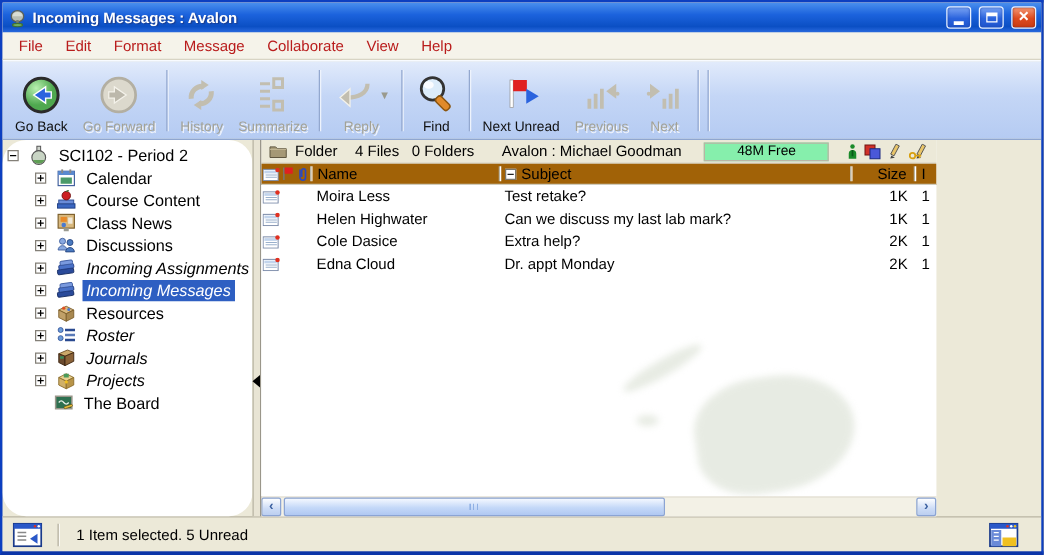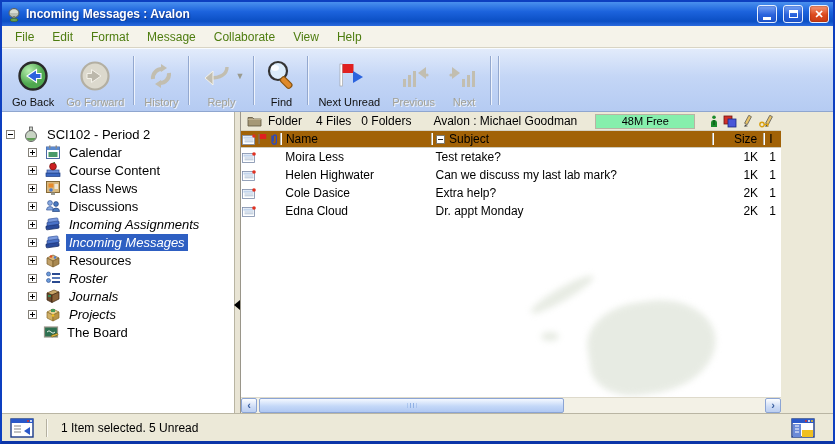--- a/index.html
+++ b/index.html
@@ -19,34 +19,34 @@
   .titlebar .ttext{ flex:1; color:#fff; font-weight:bold; font-size:12px; text-shadow:1px 1px 1px #1a3a8a; white-space:nowrap; overflow:hidden;}
   .winbtn{ width:20px; height:18px; border:1px solid #e8f0ff; border-radius:3px; margin-left:2px;
     display:flex; align-items:center; justify-content:center; color:#fff; font-size:11px; font-weight:bold;
     background:linear-gradient(180deg,#7ba4f4 0%,#2a63dd 55%,#1e55cc 100%); box-shadow:inset 0 0 2px #1a44aa;}
   .winbtn.close{ background:linear-gradient(180deg,#f49a78 0%,#dd4a1e 55%,#c83c16 100%); box-shadow:inset 0 0 2px #8a2000;}
   .glyph-min{ display:block; width:8px; height:3px; background:#fff; margin-top:8px;}
   .glyph-max{ display:block; width:9px; height:8px; border:1px solid #fff; border-top:3px solid #fff;}
   .glyph-close{ font-size:11px; line-height:1;}
   
   .menubar{ height:22px; background:#f5f3ea; border-bottom:1px solid #d8d4c4; display:flex; align-items:center; padding-left:4px;}
-  .menu-item{ padding:3px 9px; font-size:12px; color:#4d7c0f; }
+  .menu-item{ padding:3px 9px; font-size:12px; color:#b91c1c; }
   
   .toolbar{ height:64px; background:linear-gradient(180deg,#e2ebfb 0%,#c4d6f6 45%,#b5cbf2 100%);
     border-top:1px solid #f8fbff; border-bottom:1px solid #8fa6cf; display:flex; align-items:stretch; padding:3px 0 2px 4px;}
   .tbtn{ display:flex; flex-direction:column; align-items:center; justify-content:flex-end; padding:2px 6px 1px; min-width:46px;}
   .tbtn .icn{ height:38px; display:flex; align-items:center; justify-content:center;}
   .tbtn .lbl{ font-size:11px; color:#111; margin-top:1px; white-space:nowrap;}
   .tbtn.disabled .lbl{ color:#a3a296; text-shadow:1px 1px 0 #f0f4fc;}
   .tsep{ width:0; border-left:1px solid #93a8cf; border-right:1px solid #eef3fc; margin:4px 3px;}
   .tbtn .drop{ margin-left:3px; color:#9a9a8e; font-size:9px; align-self:center;}
   .replywrap{ display:flex; align-items:center;}
   
   .content{ display:flex; height:301px; }
-  .sidebar{ width:232px; background:#fff; padding-top:13px; overflow:hidden;}
+  .sidebar{ width:200px; background:#fff; padding-top:3px; overflow:hidden;border-radius:19px;}
   .divider{ width:7px; background:#e8e4d4; border-left:1px solid #b8b4a2; border-right:1px solid #9a968a; position:relative;}
   .divider .collapse{ position:absolute; top:188px; left:-1px; width:0; height:0;
     border-top:5px solid transparent; border-bottom:5px solid transparent; border-right:6px solid #000;}
   .main{ width:540px; display:flex; flex-direction:column; background:#fff;}
   
   .tree-row{ height:18px; display:flex; align-items:center; font-size:13px; white-space:nowrap; padding-left:4px;}
   .tree-row.child{ padding-left:26px; }
   .tree-row.leafpad{ padding-left:41px; }
   .expander{ width:9px; height:9px; border:1px solid #848078; background:#fff; position:relative; flex:0 0 auto; margin-right:8px;}
   .expander::before,.expander::after{ content:""; position:absolute; background:#000;}
@@ -172,20 +172,32 @@
               <path d="M9 20 a9 9 0 0 1 10-10"></path>
               <path d="M25 14 a9 9 0 0 1 -10 10"></path>
             </g>
             <path d="M17 5 l6 4 -6 4 z" fill="#c2beb0"></path>
             <path d="M17 29 l-6 -4 6 -4 z" fill="#c2beb0"></path>
           </svg>
       </span>
       <span class="lbl">History</span>
     </div>
 
+    <div class="tbtn disabled">
+      <span class="icn">
+        <svg width="30" height="34" viewBox="0 0 30 34">
+            <g fill="none" stroke="#c2beb0" stroke-width="2.4">
+              <rect x="16" y="4" width="7" height="7"></rect>
+              <rect x="16" y="22" width="7" height="7"></rect>
+              <path d="M5 8 h8 M5 14 h8 M5 20 h8 M5 26 h8"></path>
+            </g>
+          </svg>
+      </span>
+      <span class="lbl">Summarize</span>
+    </div>
 
     <div class="tsep"></div>
 
     <div class="tbtn disabled">
       <span class="icn replywrap">
         <span>
           <svg width="34" height="30" viewBox="0 0 34 30">
               <path d="M28 6 c0 8 -8 11 -16 11" fill="none" stroke="#c2beb0" stroke-width="3.4"></path>
               <path d="M14 10 l-8 7 8 7 z" fill="#c2beb0" stroke="#f4f2ea" stroke-width="1"></path>
             </svg>

